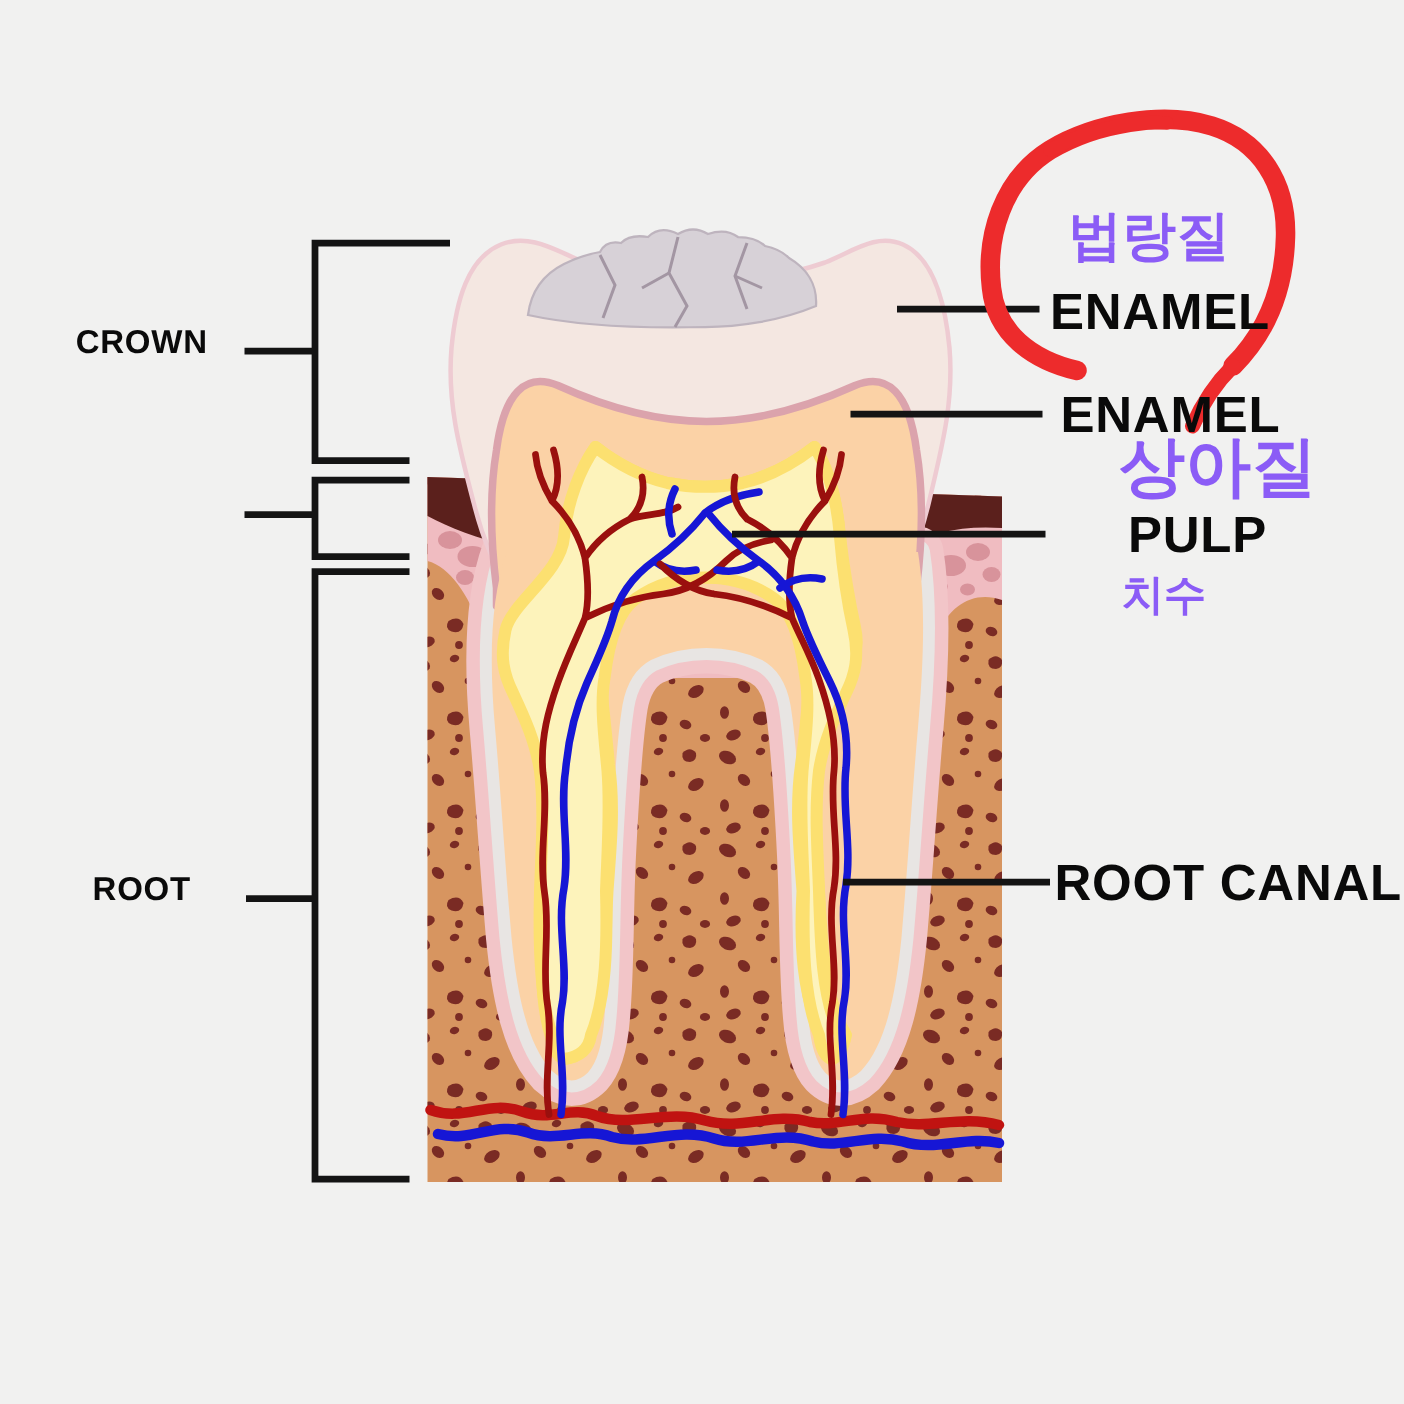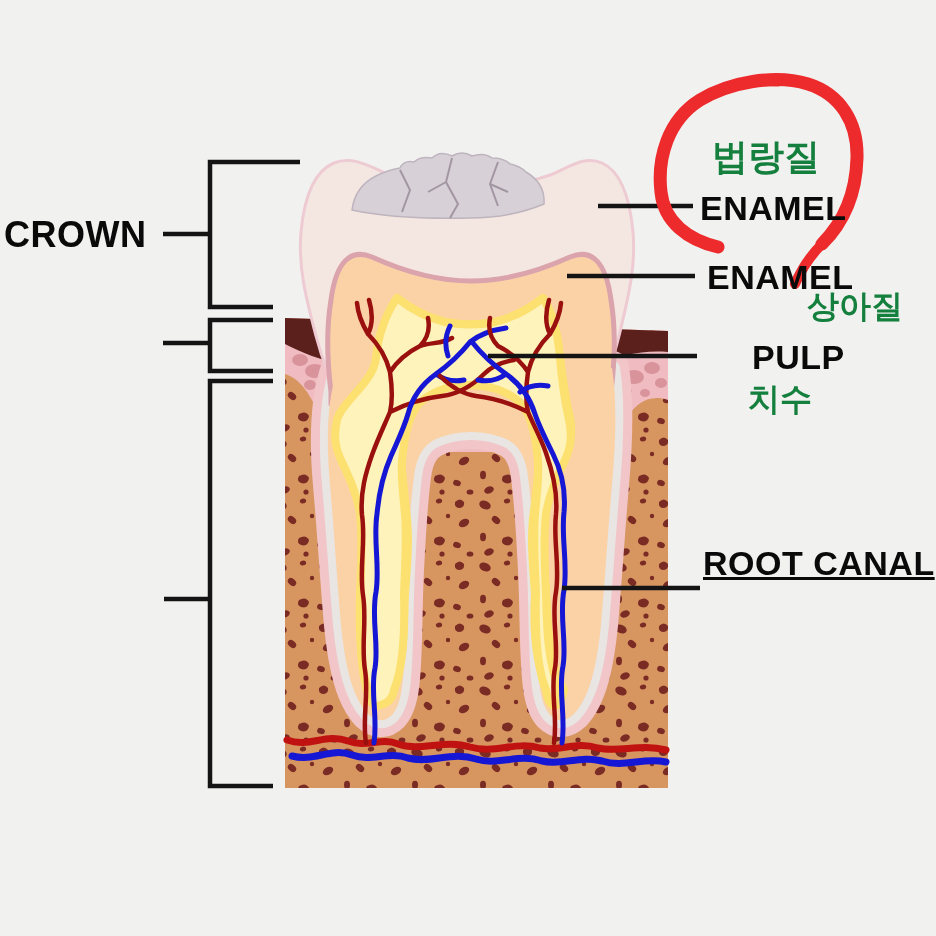--- a/index.html
+++ b/index.html
@@ -2,23 +2,23 @@
 <html><head>
 <meta charset="utf-8">
 <style>
   html,body{margin:0;padding:0;background:#f1f1f0;}
   .stage{
     position:relative;width:936px;height:936px;background:#f1f1f0;
     font-family:"Liberation Sans", sans-serif;overflow:hidden;
   }
   .stage svg{position:absolute;left:0;top:0;}
   .lbl{position:absolute;white-space:nowrap;color:#0a0a0a;font-weight:bold;line-height:1;}
-  .lbl-left{font-size:36px;letter-spacing:.5px;text-align:left;left:4px;width:157px;}
+  .lbl-left{font-size:22px;letter-spacing:.5px;text-align:center;left:16px;width:157px;}
   .lbl-right{font-size:34px;letter-spacing:.5px;}
-  .lbl-kr{position:absolute;white-space:nowrap;color:#15803d;font-weight:600;line-height:1;}
+  .lbl-kr{position:absolute;white-space:nowrap;color:#8b5cf6;font-weight:600;line-height:1;}
 </style>
 </head>
 <body>
 
 <div class="stage">
 
 <svg width="936" height="936" viewBox="0 0 936 936">
   <defs>
     <pattern id="spk" width="68" height="62" patternUnits="userSpaceOnUse">
       <g fill="#7a2b24">
@@ -113,25 +113,26 @@
   </g>
 
   <g fill="none" stroke="#ed2b2c" stroke-linecap="round">
     <path stroke-width="13" d="M718,247 C688,240 664,222 661,192 C657,158 668,120 700,100 C730,82 775,74 808,84 C840,94 858,122 857,158 C856,196 842,224 822,244"></path>
     <path stroke-width="10" d="M822,244 C812,254 802,268 795,284"></path>
     <path stroke-width="9" d="M700,100 C722,88 752,80 778,82"></path>
   </g>
 </svg>
 
 <div class="lbl lbl-left" style="top:217px;">CROWN</div>
+<div class="lbl lbl-left" style="top:582px;">ROOT</div>
 
 <div class="lbl-kr" style="left:712px;top:139px;font-size:36px;">법랑질</div>
 <div class="lbl lbl-right" style="left:700px;top:191px;">ENAMEL</div>
 
 <div class="lbl lbl-right" style="left:707px;top:260px;">ENAMEL</div>
-<div class="lbl-kr" style="left:807px;top:290px;font-size:32px;">상아질</div>
+<div class="lbl-kr" style="left:746px;top:290px;font-size:44px;">상아질</div>
 
 <div class="lbl lbl-right" style="left:704px;top:340px;margin-left:48px;">PULP</div>
-<div class="lbl-kr" style="left:748px;top:383px;font-size:32px;">치수</div>
+<div class="lbl-kr" style="left:748px;top:383px;font-size:28px;">치수</div>
 
-<div class="lbl lbl-right" style="left:703px;top:546px;text-decoration:underline;">ROOT CANAL</div>
+<div class="lbl lbl-right" style="left:703px;top:572px;">ROOT CANAL</div>
 
 </div>
 
 </body></html>

